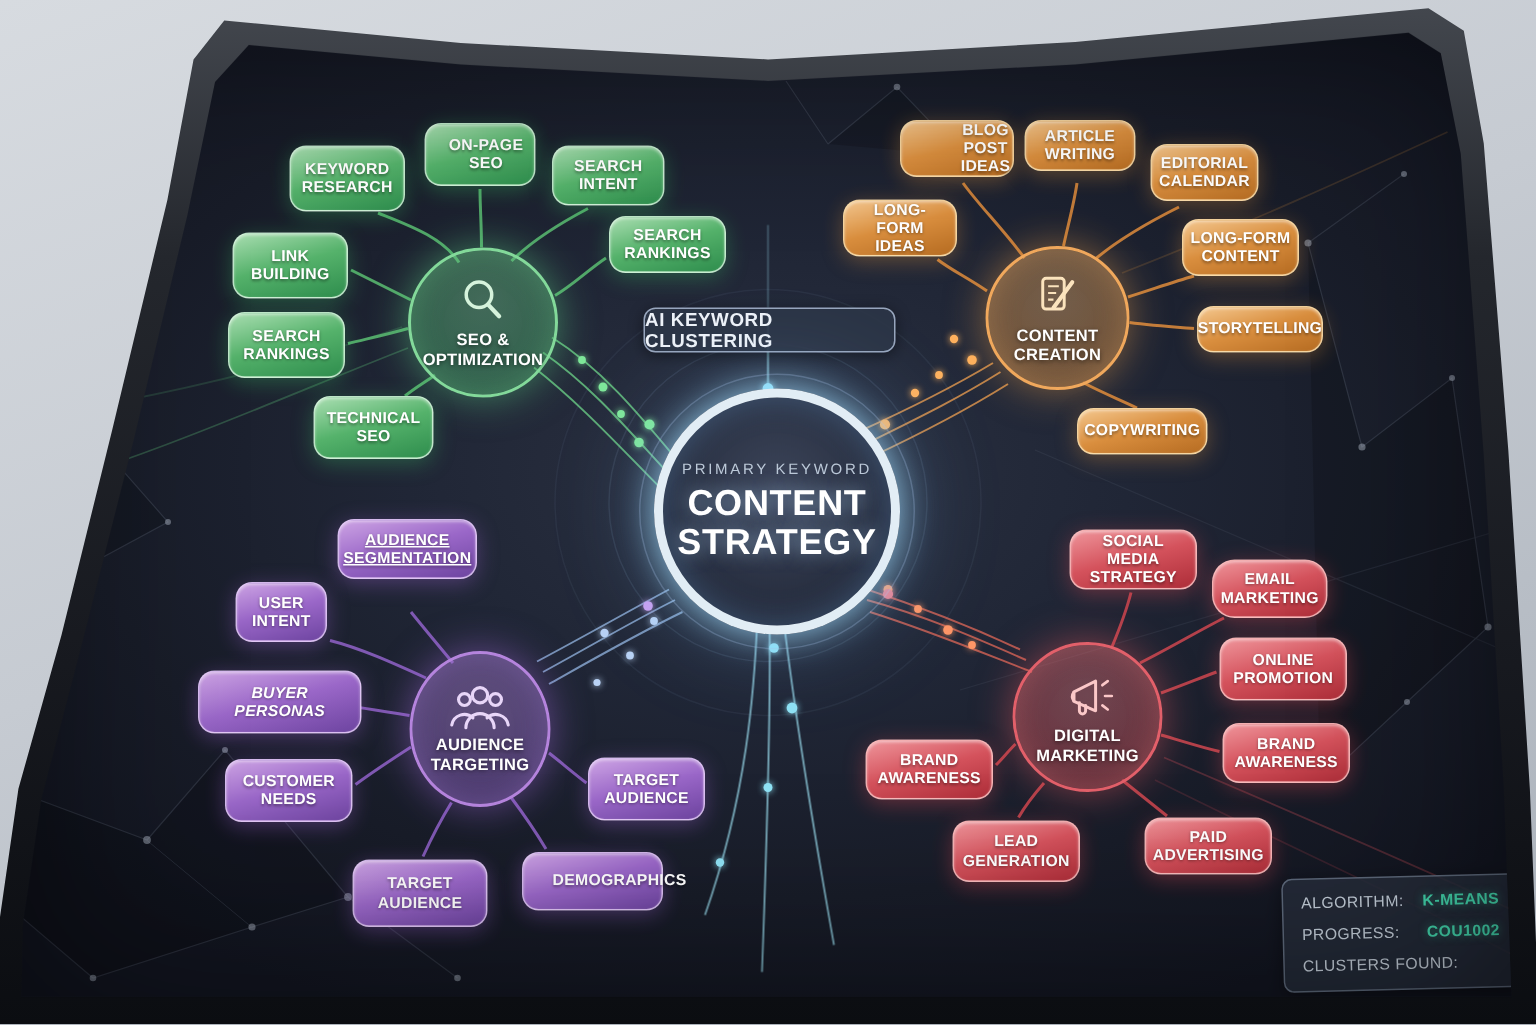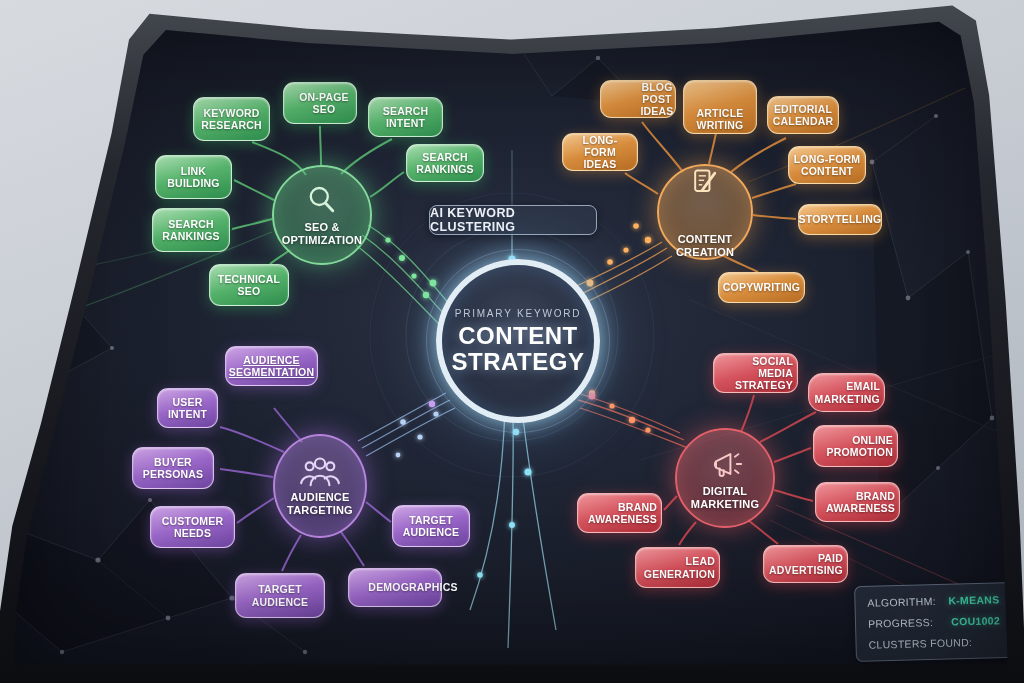--- a/index.html
+++ b/index.html
@@ -22,30 +22,30 @@
     text-align:center;border-radius:11px;font-weight:700;font-size:10.5px;line-height:1.15;
     color:#fff;letter-spacing:.2px;padding:2px 4px;box-sizing:border-box;
     text-shadow:0 1px 2px rgba(0,0,0,.4);}
   .green{background:linear-gradient(165deg,#a9deb1 0%,#55b26b 48%,#2e8d4d 100%);
     border:1.5px solid rgba(220,246,226,.8);box-shadow:0 3px 14px rgba(60,190,100,.35),inset 0 1px 2px rgba(255,255,255,.45);}
   .orange{background:linear-gradient(165deg,#f4c78e 0%,#d98e3e 48%,#b66c22 100%);
     border:1.5px solid rgba(250,224,176,.85);box-shadow:0 3px 14px rgba(230,150,60,.35),inset 0 1px 2px rgba(255,255,255,.45);}
   .purple{background:linear-gradient(165deg,#cda4e4 0%,#9a67c8 48%,#6d44a0 100%);
     border:1.5px solid rgba(232,210,250,.8);box-shadow:0 3px 14px rgba(150,95,200,.4),inset 0 1px 2px rgba(255,255,255,.45);}
   .red{background:linear-gradient(165deg,#ef959b 0%,#d4525c 48%,#ad2d38 100%);
-    border:1.5px solid rgba(250,195,195,.85);box-shadow:0 3px 14px rgba(215,70,80,.4),inset 0 1px 2px rgba(255,255,255,.45);text-align:right;}
+    border:1.5px solid rgba(250,195,195,.85);box-shadow:0 3px 14px rgba(215,70,80,.4),inset 0 1px 2px rgba(255,255,255,.45);}
   
   .hub{position:absolute;border-radius:50%;display:flex;flex-direction:column;
     align-items:center;justify-content:center;gap:3px;text-align:center;font-weight:700;
     color:#fff;font-size:11px;line-height:1.12;letter-spacing:.2px;box-sizing:border-box;
     text-shadow:0 1px 3px rgba(0,0,0,.5);}
   .hub-green{background:radial-gradient(circle at 50% 35%,rgba(120,210,145,.4),rgba(55,150,90,.5));
     border:2.5px solid #83d99a;box-shadow:0 0 26px rgba(95,220,135,.5),inset 0 0 20px rgba(140,230,165,.25);}
   .hub-orange{background:radial-gradient(circle at 50% 35%,rgba(240,180,110,.4),rgba(195,120,45,.5));
-    border:2.5px solid #f0a85c;box-shadow:0 0 26px rgba(240,160,70,.5),inset 0 0 20px rgba(250,200,140,.25);justify-content:space-between;}
+    border:2.5px solid #f0a85c;box-shadow:0 0 26px rgba(240,160,70,.5),inset 0 0 20px rgba(250,200,140,.25);}
   .hub-purple{background:radial-gradient(circle at 50% 35%,rgba(185,140,225,.42),rgba(115,75,170,.52));
     border:2.5px solid #b584dd;box-shadow:0 0 26px rgba(170,110,230,.5),inset 0 0 20px rgba(200,160,245,.25);}
   .hub-red{background:radial-gradient(circle at 50% 35%,rgba(235,125,130,.4),rgba(175,55,65,.52));
     border:2.5px solid #e2606a;box-shadow:0 0 26px rgba(235,90,95,.5),inset 0 0 20px rgba(250,150,150,.25);}
   .hub .hlabel{max-width:86%;}
   
   .center{position:absolute;left:436px;top:259px;width:152px;height:152px;border-radius:50%;
     display:flex;flex-direction:column;align-items:center;justify-content:center;gap:4px;
     background:radial-gradient(circle at 50% 40%,#3b4459 0%,#2a3143 55%,#1d2331 100%);
     border:6px solid rgba(236,248,255,.95);
@@ -277,21 +277,21 @@
           <line x1="13" y1="16" x2="19" y2="16" stroke="#fbe3bd" stroke-width="1.6"></line>
           <line x1="13" y1="21" x2="17" y2="21" stroke="#fbe3bd" stroke-width="1.6"></line>
           <line x1="17" y1="27" x2="31" y2="8" stroke="#fbe3bd" stroke-width="3" stroke-linecap="round"></line>
         </svg>
       </span>
       <span class="hlabel">CONTENT CREATION</span>
     </div>
     <div class="node orange" style="left:600px;top:80px;width:76px;height:38px;padding-left:42px;">
         <span>BLOG POST IDEAS</span>
       </div>
-    <div class="node orange" style="left:683px;top:80px;width:74px;height:54px;align-items:flex-end;">
+    <div class="node orange" style="left:683px;top:80px;width:74px;height:34px;">
         <span>ARTICLE WRITING</span>
       </div>
     <div class="node orange" style="left:767px;top:96px;width:72px;height:38px;">
         <span>EDITORIAL CALENDAR</span>
       </div>
     <div class="node orange" style="left:562px;top:133px;width:76px;height:38px;">
         <span>LONG-FORM IDEAS</span>
       </div>
     <div class="node orange" style="left:788px;top:146px;width:78px;height:38px;">
         <span>LONG-FORM CONTENT</span>
@@ -315,21 +315,21 @@
         </svg>
       </span>
       <span class="hlabel">AUDIENCE TARGETING</span>
     </div>
     <div class="node purple" style="left:225px;top:346px;width:93px;height:40px;text-decoration:underline;">
         <span>AUDIENCE SEGMENTATION</span>
       </div>
     <div class="node purple" style="left:157px;top:388px;width:61px;height:40px;">
         <span>USER INTENT</span>
       </div>
-    <div class="node purple" style="left:132px;top:447px;width:82px;height:42px;">
+    <div class="node purple" style="left:132px;top:447px;width:109px;height:42px;font-style:italic;">
         <span>BUYER PERSONAS</span>
       </div>
     <div class="node purple" style="left:150px;top:506px;width:85px;height:42px;">
         <span>CUSTOMER NEEDS</span>
       </div>
     <div class="node purple" style="left:235px;top:573px;width:90px;height:45px;">
         <span>TARGET AUDIENCE</span>
       </div>
     <div class="node purple" style="left:348px;top:568px;width:94px;height:39px;padding-left:40px;">
         <span>DEMOGRAPHICS</span>

